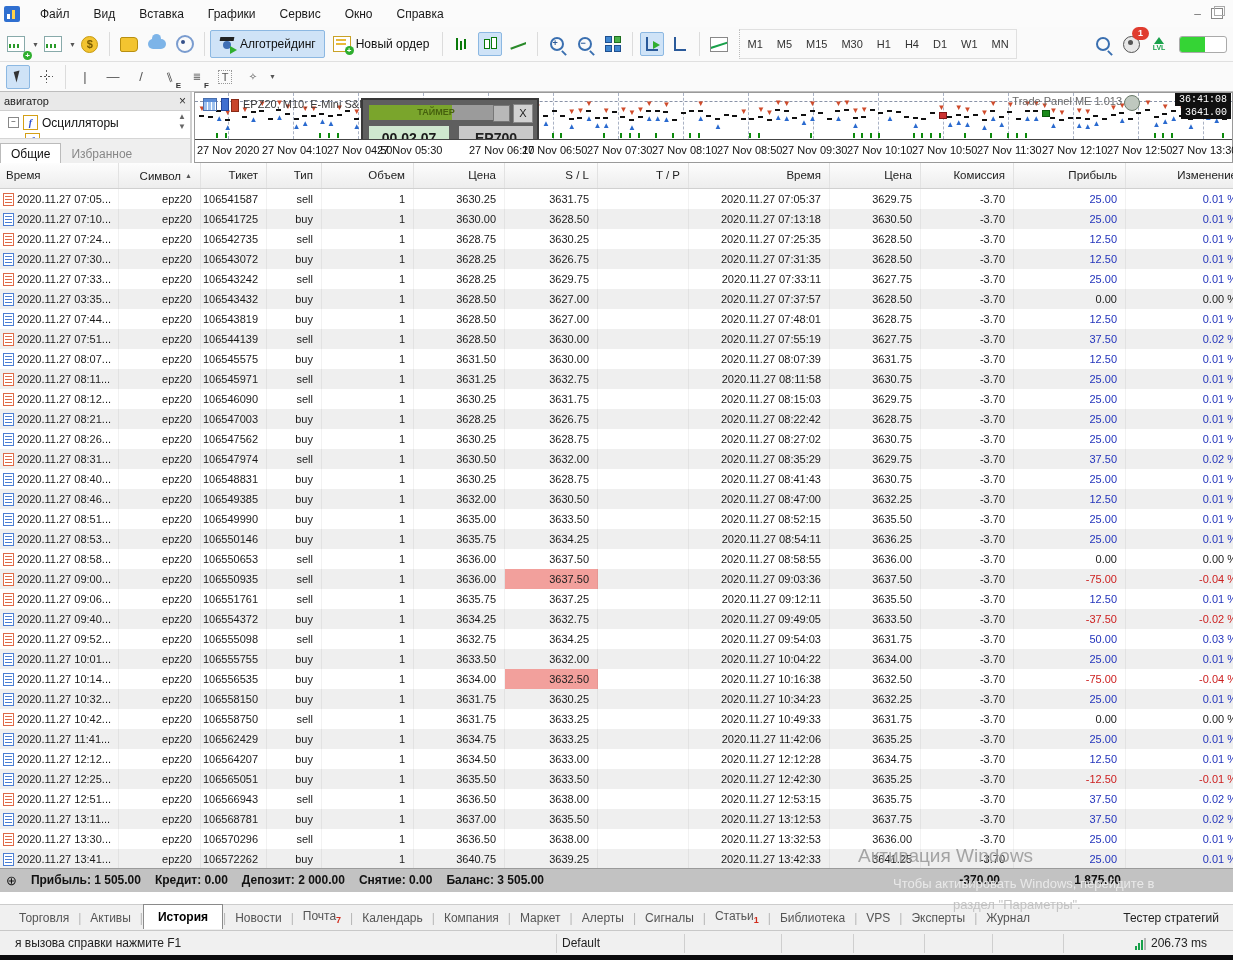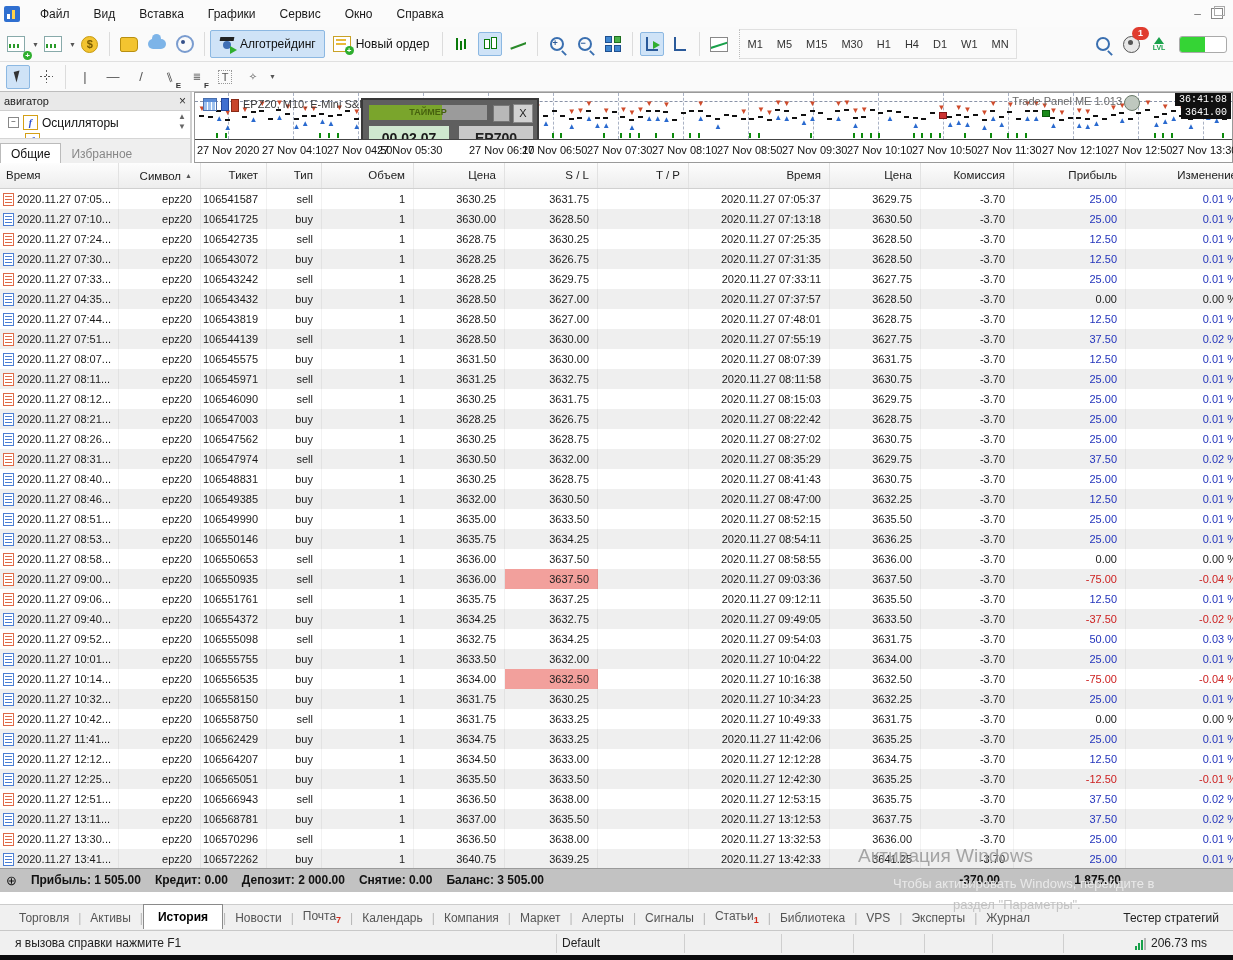--- a/index.html
+++ b/index.html
@@ -115,21 +115,21 @@
   .cbody.red{background:#c33;border-color:#801818;}
   .chart-title{position:absolute;left:8px;top:3px;display:flex;align-items:center;gap:4px;z-index:4;
                font-size:11px;color:#3a3a3a;}
   .cicon{width:12px;height:11px;}
   .cicon.grid{background:linear-gradient(#5a8cd8,#5a8cd8) 0 0/12px 3px no-repeat,
       repeating-linear-gradient(90deg,#9ec1ee 0 3px,#fff 3px 4px);border:1px solid #4a6fae;}
   .cicon.flagb{width:6px;background:#3f6fd0;border:1px solid #24479a;}
   .cicon.flagr{width:6px;background:#c8452a;border:1px solid #8a2a16;margin-left:-2px;margin-top:3px;}
   .tpanel{position:absolute;left:166px;top:5px;width:178px;height:60px;background:#5f5f5f;
           border:2px solid #383838;z-index:5;box-sizing:border-box;}
-  .tp-bar{position:absolute;left:6px;top:5px;width:118px;height:15px;background:#9b9b9b;overflow:hidden;}
+  .tp-bar{position:absolute;left:6px;top:5px;width:118px;height:15px;background:#9b9b9b;overflow:hidden;padding-left:16px;}
   .tp-fill{position:absolute;left:0;top:0;width:62%;height:100%;background:#7aa52c;}
   .tp-label{position:absolute;left:0;right:0;top:0;text-align:center;font-size:9px;font-weight:bold;color:#46610e;line-height:15px;}
   .tp-btn{position:absolute;left:130px;top:5px;width:15px;height:15px;background:#b8b8b8;border:1px solid #777;}
   .tp-close{position:absolute;left:150px;top:4px;width:18px;height:17px;background:#d2d2d2;border:1px solid #888;
             text-align:center;font-size:11px;line-height:17px;color:#222;}
   .tp-count{position:absolute;left:6px;top:26px;width:80px;height:24px;background:#cfe8cf;color:#1a1a1a;
             font-size:14px;font-weight:bold;text-align:center;line-height:24px;}
   .tp-sym{position:absolute;left:96px;top:26px;width:74px;height:24px;background:#c9c9c9;color:#222;
           font-size:14px;font-weight:bold;text-align:center;line-height:24px;}
   .overlay-label{position:absolute;right:110px;top:2px;z-index:6;font-size:11px;color:#6a6a6a;}
@@ -830,21 +830,21 @@
         <div class="td"></div>
         <div class="td">2020.11.27 07:33:11</div>
         <div class="td">3627.75</div>
         <div class="td">-3.70</div>
         <div class="td pos">25.00</div>
         <div class="td pos">0.01 %</div>
       </div>
       <div class="trow alt">
         <div class="td first">
           <span class="doc buy"></span>
-          <span>2020.11.27 04:35...</span>
+          <span>2020.11.27 03:35...</span>
         </div>
         <div class="td">epz20</div>
         <div class="td">106543432</div>
         <div class="td">buy</div>
         <div class="td">1</div>
         <div class="td">3628.50</div>
         <div class="td">3627.00</div>
         <div class="td"></div>
         <div class="td">2020.11.27 07:37:57</div>
         <div class="td">3628.50</div>

